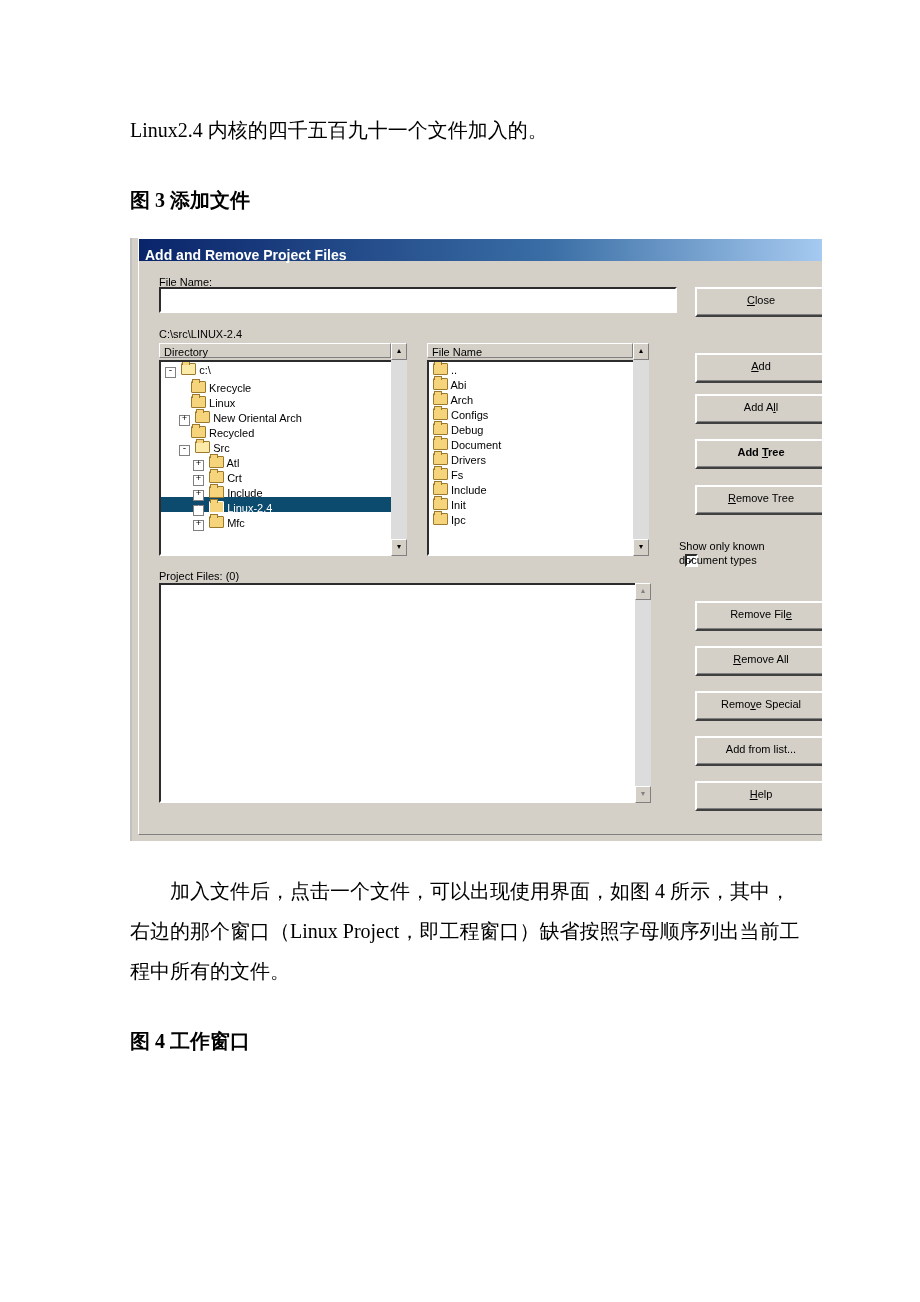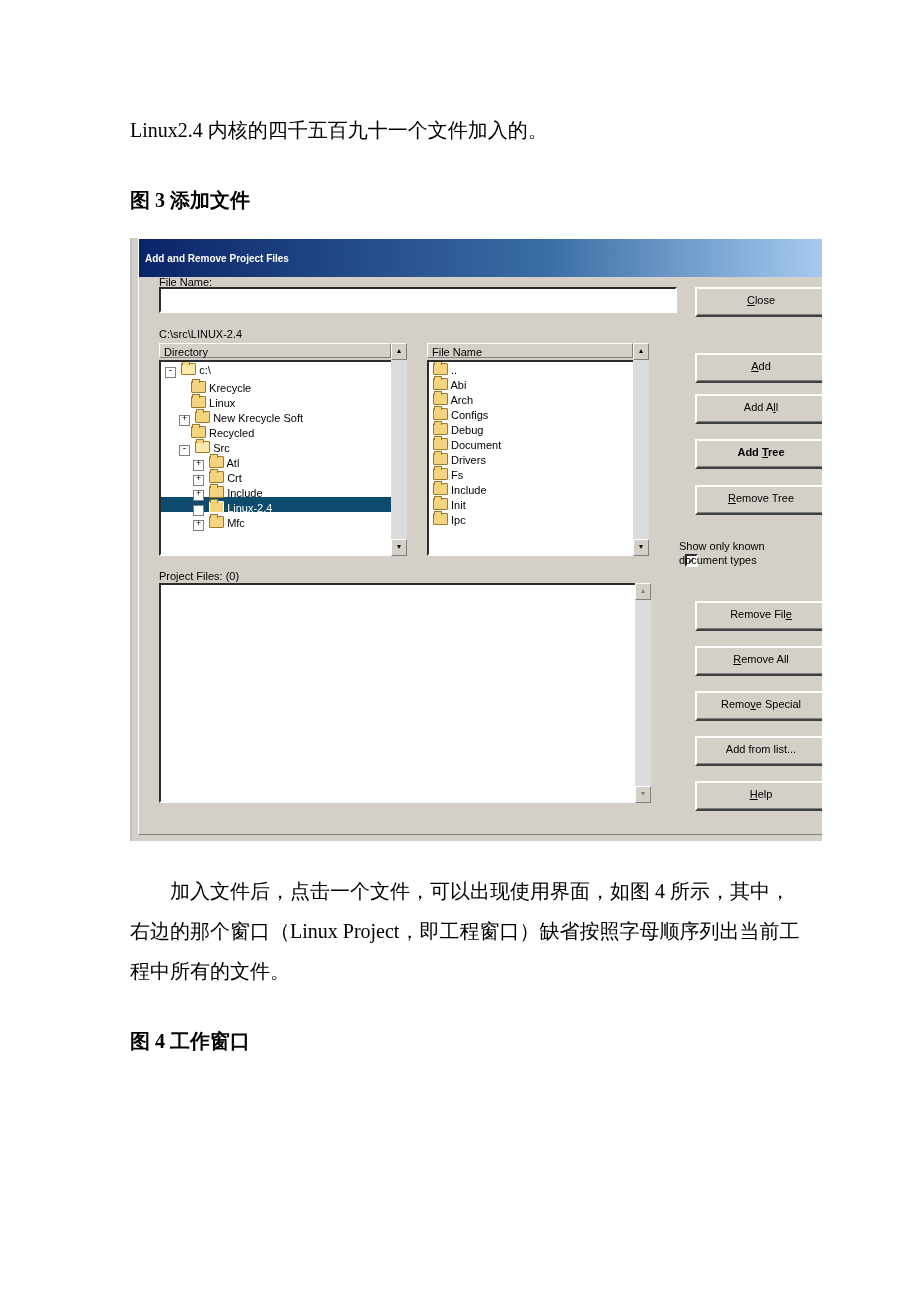--- a/index.html
+++ b/index.html
@@ -39,22 +39,22 @@
     background: #d4d0c8;
     border: 1px solid #fff;
     border-right: none;
     border-bottom: 1px solid #808080;
   }
   .titlebar {
     height: 18px;
     background: linear-gradient(90deg, #0a246a 0%, #3a6ea5 60%, #a6caf0 100%);
     color: #fff;
     font-weight: bold;
-    font-size: 10px;
-    padding: 10px 6px;
+    font-size: 14px;
+    padding: 2px 6px;
   }
   .lbl { position: absolute; }
   .sunken {
     background: #fff;
     border: 2px inset #fff;
     border-top-color: #808080;
     border-left-color: #808080;
     box-sizing: border-box;
   }
   .filename-input {
@@ -218,21 +218,21 @@
       <div class="listhead" style="left:20px; top:104px; width:232px;">Directory</div>
       <div class="scrollbtn" style="left:252px; top:104px;">▴</div>
 
       <div class="listhead" style="left:288px; top:104px; width:206px;">File Name</div>
       <div class="scrollbtn" style="left:494px; top:104px;">▴</div>
 
       <div class="tree-panel sunken" id="tree">
           <div class="tree-line"><span class="exp">-</span> <span class="folder open"></span> <span>c:\</span></div>
           <div class="tree-line"><span class="conn"></span><span style="display:inline-block;width:12px"></span><span class="folder"></span> <span>Krecycle</span></div>
           <div class="tree-line"><span class="conn"></span><span style="display:inline-block;width:12px"></span><span class="folder"></span> <span>Linux</span></div>
-          <div class="tree-line"><span class="conn"></span><span class="exp">+</span> <span class="folder"></span> <span>New Krecycle Soft</span></div>
+          <div class="tree-line"><span class="conn"></span><span class="exp">+</span> <span class="folder"></span> <span>New Oriental Arch</span></div>
           <div class="tree-line"><span class="conn"></span><span style="display:inline-block;width:12px"></span><span class="folder"></span> <span>Recycled</span></div>
           <div class="tree-line"><span class="conn"></span><span class="exp">-</span> <span class="folder open"></span> <span>Src</span></div>
           <div class="tree-line"><span class="conn"></span><span class="conn"></span><span class="exp">+</span> <span class="folder"></span> <span>Atl</span></div>
           <div class="tree-line"><span class="conn"></span><span class="conn"></span><span class="exp">+</span> <span class="folder"></span> <span>Crt</span></div>
           <div class="tree-line"><span class="conn"></span><span class="conn"></span><span class="exp">+</span> <span class="folder"></span> <span>Include</span></div>
           <div class="tree-line sel"><span class="conn"></span><span class="conn"></span><span class="exp">+</span> <span class="folder"></span> <span>Linux-2.4</span></div>
           <div class="tree-line"><span class="conn"></span><span class="conn"></span><span class="exp">+</span> <span class="folder"></span> <span>Mfc</span></div>
         </div>
       <div class="scrollbar-v" style="left:252px; top:121px; height:179px;"></div>
       <div class="scrollbtn" style="left:252px; top:300px;">▾</div>

